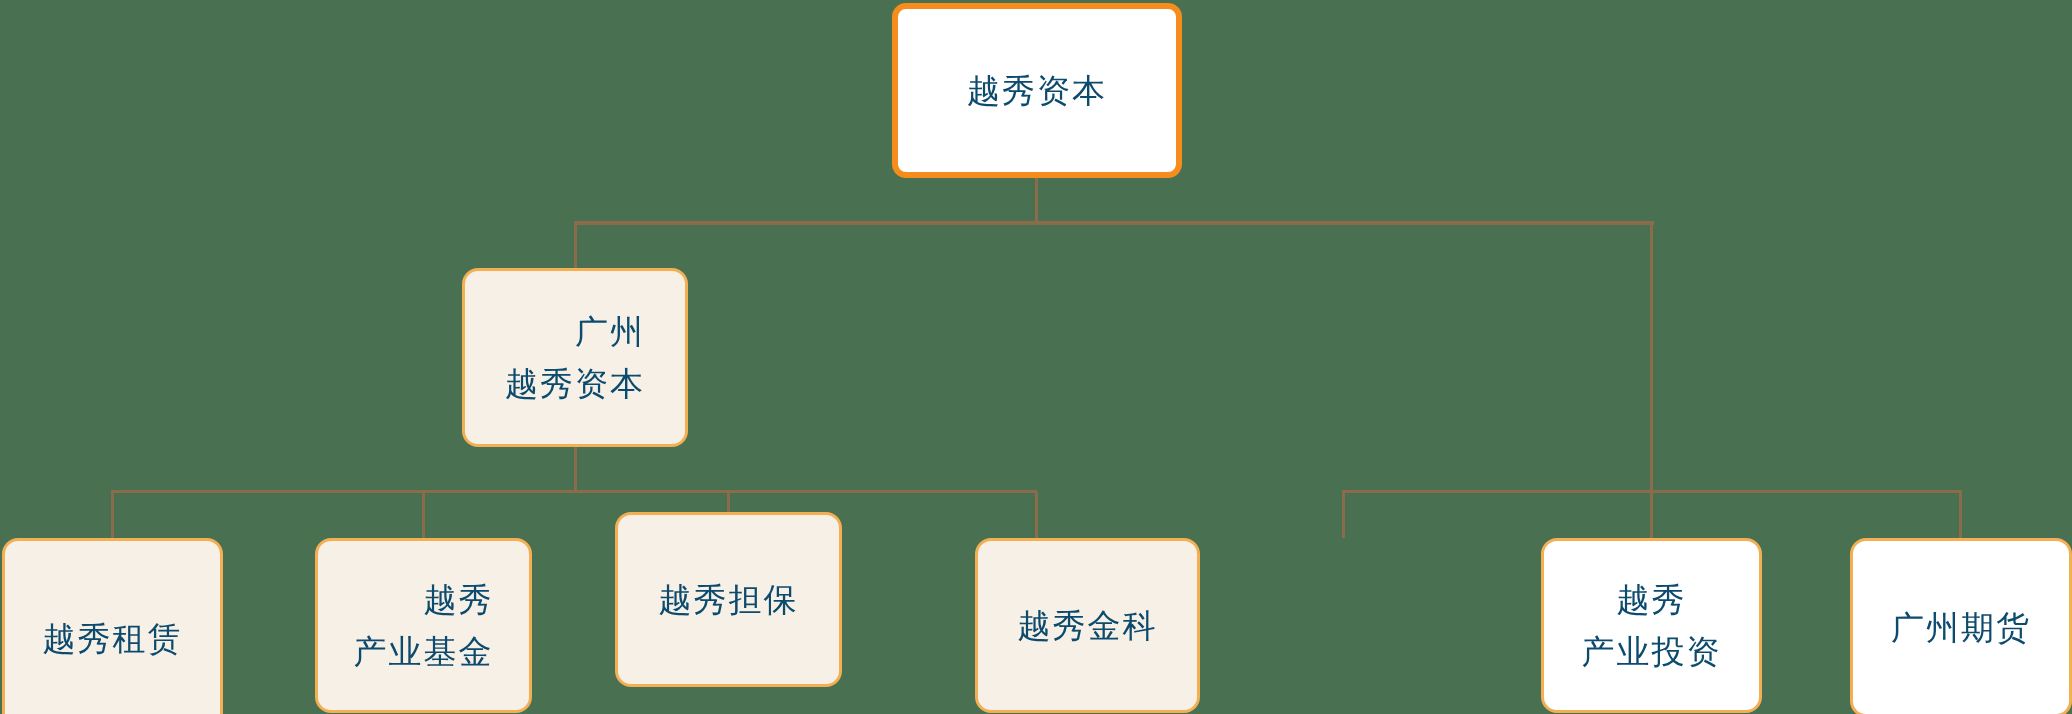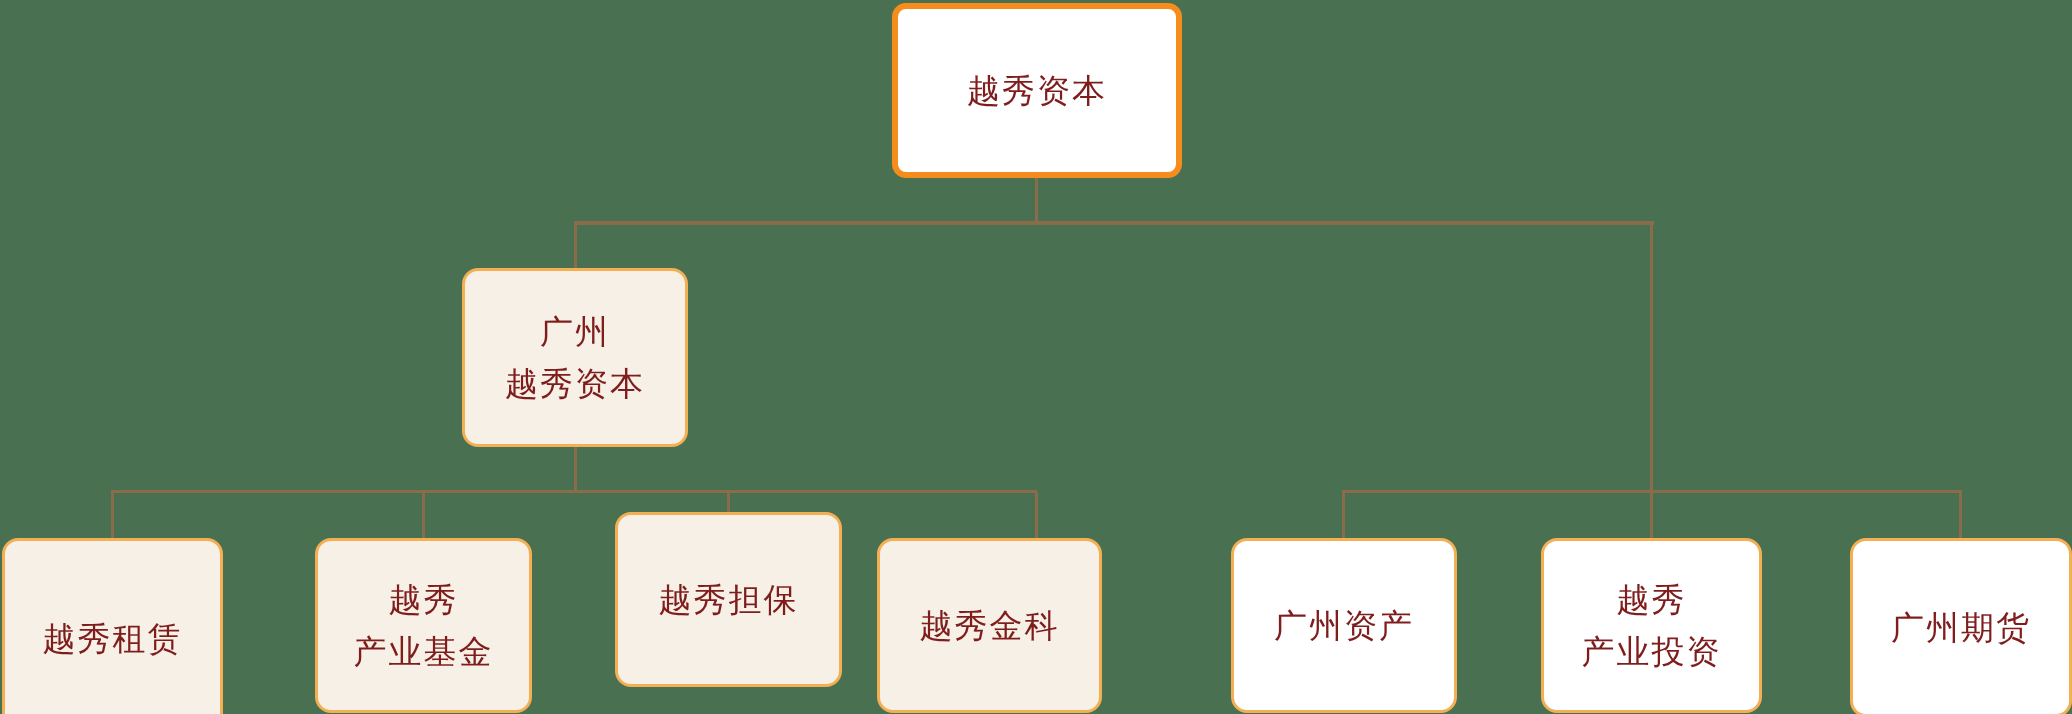--- a/index.html
+++ b/index.html
@@ -14,26 +14,26 @@
   .node {
     position: absolute;
     box-sizing: border-box;
     display: flex;
     align-items: center;
     justify-content: center;
     text-align: center;
     font-size: 33px;
     letter-spacing: 2px;
     line-height: 1.55;
-    color: #7f1d1d;
+    color: #0c4a6e;
     white-space: pre-line;
     border: 3px solid #F4AF53;
     border-radius: 16px;
   }
-  .node.cream { background: #F6F0E6; }
+  .node.cream { background: #F6F0E6; text-align: right; }
   .node.white { background: #FFFFFF; }
   .node.root {
     border: 6px solid #F78C1E;
     border-radius: 14px;
     background: #FFFFFF;
   }
   .line {
     position: absolute;
     background: #8A6C4A;
   }
@@ -62,22 +62,21 @@
   <div class="node cream" style="left:462px; top:268px; width:226px; height:179px;">广州
 越秀资本</div>
 
   <div class="node cream" style="left:2px; top:538px; width:221px; height:202px;">越秀租赁</div>
 
   <div class="node cream" style="left:315px; top:538px; width:217px; height:175px;">越秀
 产业基金</div>
 
   <div class="node cream" style="left:615px; top:512px; width:227px; height:175px;">越秀担保</div>
 
-  <div class="node cream" style="left:877px; top:538px; width:225px; height:175px;">越秀金科</div>
+  <div class="node cream" style="left:975px; top:538px; width:225px; height:175px;">越秀金科</div>
 
-  <div class="node white" style="left:1231px; top:538px; width:226px; height:175px;">广州资产</div>
 
   <div class="node white" style="left:1541px; top:538px; width:221px; height:175px;">越秀
 产业投资</div>
 
   <div class="node white" style="left:1850px; top:538px; width:222px; height:179px;">广州期货</div>
 
 </div>
 
 </body></html>

